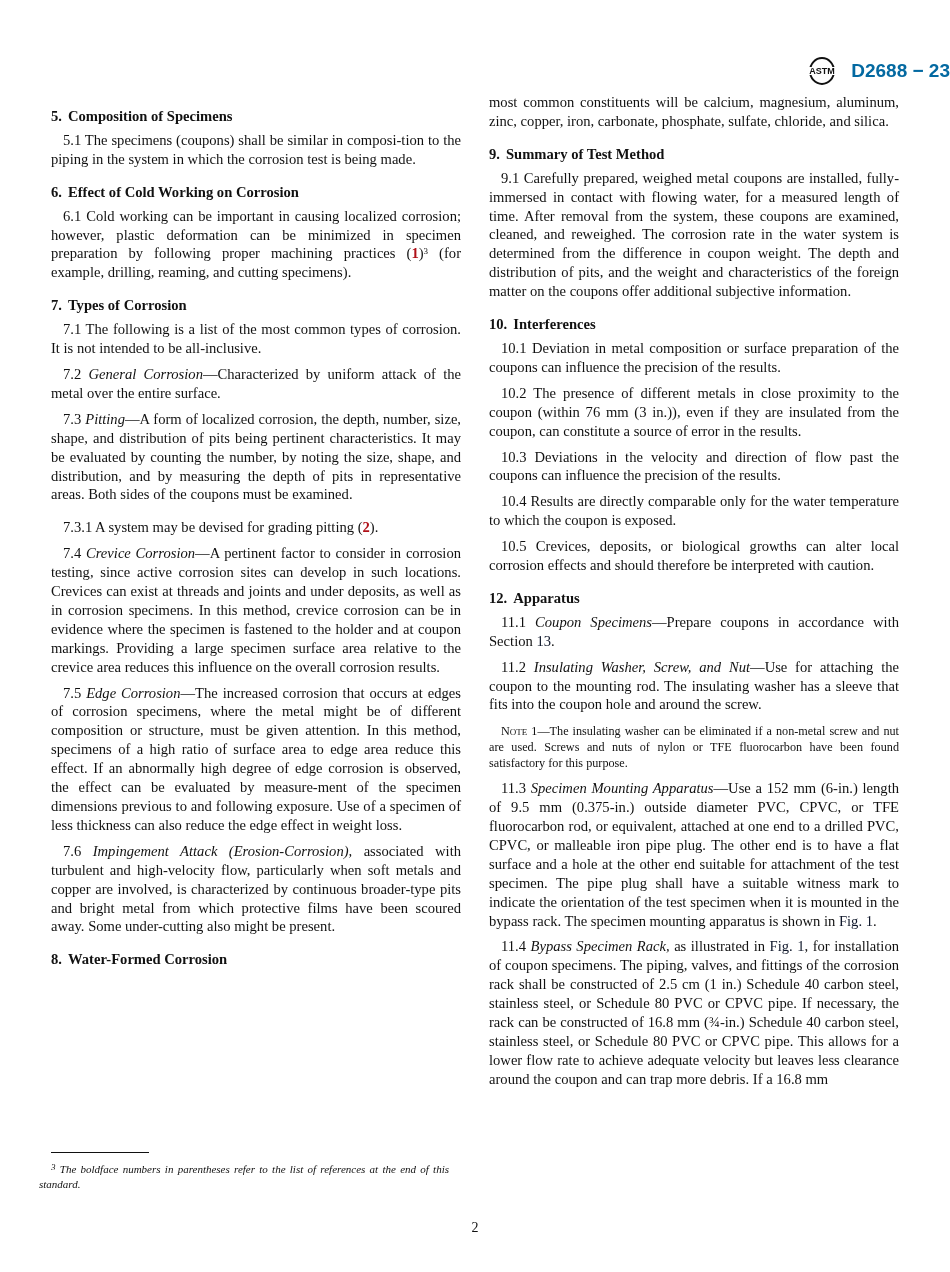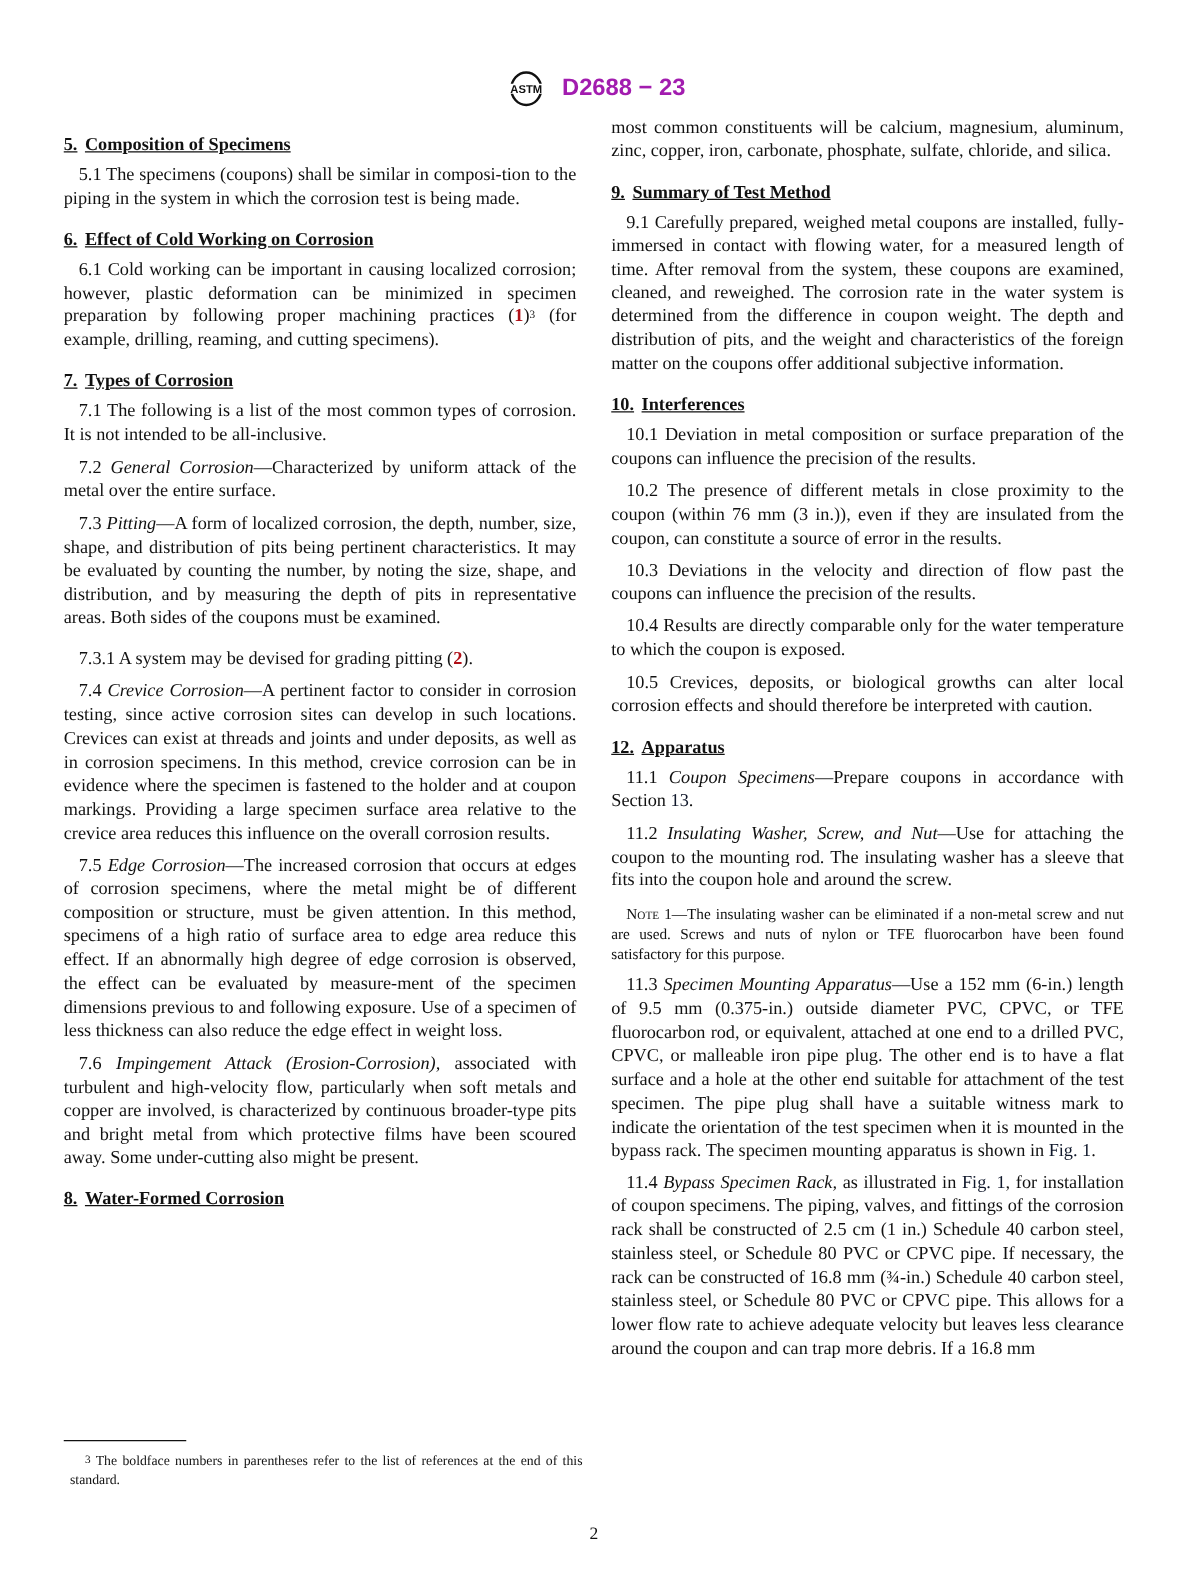--- a/index.html
+++ b/index.html
@@ -1,38 +1,38 @@
 <!DOCTYPE html>
 <html><head>
 <meta charset="utf-8">
 <style>
   html, body { margin:0; padding:0; background:#ffffff; }
   body { width:950px; height:1272px; position:relative; overflow:hidden;
          font-family:"Liberation Serif", "DejaVu Serif", serif; color:#111; }
-  .header { position:absolute; top:56px; left:0; width:950px; text-align:center; }
+  .header { position:absolute; top:56px; left:0; width:950px; text-align:right; }
   .header .logo { display:inline-block; vertical-align:middle; width:38px; height:30px; margin-right:6px; }
   .header .code { display:inline-block; vertical-align:middle; font-family:"Liberation Sans", sans-serif;
-                  font-weight:bold; font-size:19px; color:#a21caf; }
+                  font-weight:bold; font-size:19px; color:#0369a1; }
   .col { position:absolute; top:93px; width:410px; font-size:14.6px; line-height:18.9px; text-align:justify; }
   .col.left { left:51px; }
   .col.right { left:489px; }
   p { margin:0 0 7px 0; text-indent:12px; hyphens:manual; }
   p.cont { text-indent:0; }
   p.tight { margin-bottom:14px; }
-  h3 { font-size:14.6px; font-weight:bold; margin:14px 0 5px 0;text-decoration:underline; }
+  h3 { font-size:14.6px; font-weight:bold; margin:14px 0 5px 0; }
   h3 .num { margin-right:6px; }
   i { font-style:italic; }
   .link { color:#0f172a; }
   .ref { color:#b01018; font-weight:bold; }
   sup { font-size:9px; vertical-align:top; position:relative; top:-2px; }
   .note { font-size:12.2px; line-height:15.6px; text-indent:12px; margin:10px 0 8px 0; }
   .note .sc { font-variant:small-caps; }
   .fn-rule { position:absolute; left:51px; top:1152px; width:98px; border-top:1px solid #111; }
-  .footnote { position:absolute; left:56px; top:1162px; width:410px; font-size:11px; line-height:15px;
-              text-align:justify; text-indent:12px; }
+  .footnote { position:absolute; left:39px; top:1162px; width:410px; font-size:11px; line-height:15px;
+              text-align:justify; text-indent:12px;font-style:italic; }
   .pagenum { position:absolute; top:1220px; left:0; width:950px; text-align:center; font-size:14px; }
 </style>
 </head>
 <body>
 
 <div class="header">
   <svg class="logo" viewBox="0 0 38 30">
     <ellipse cx="19" cy="15" rx="12" ry="13" fill="none" stroke="#111" stroke-width="2"></ellipse>
     <rect x="4" y="11" width="30" height="8" fill="#fff"></rect>
     <text x="19" y="18" text-anchor="middle" font-family="Liberation Sans, sans-serif" font-weight="bold" font-size="9" fill="#111">ASTM</text>

